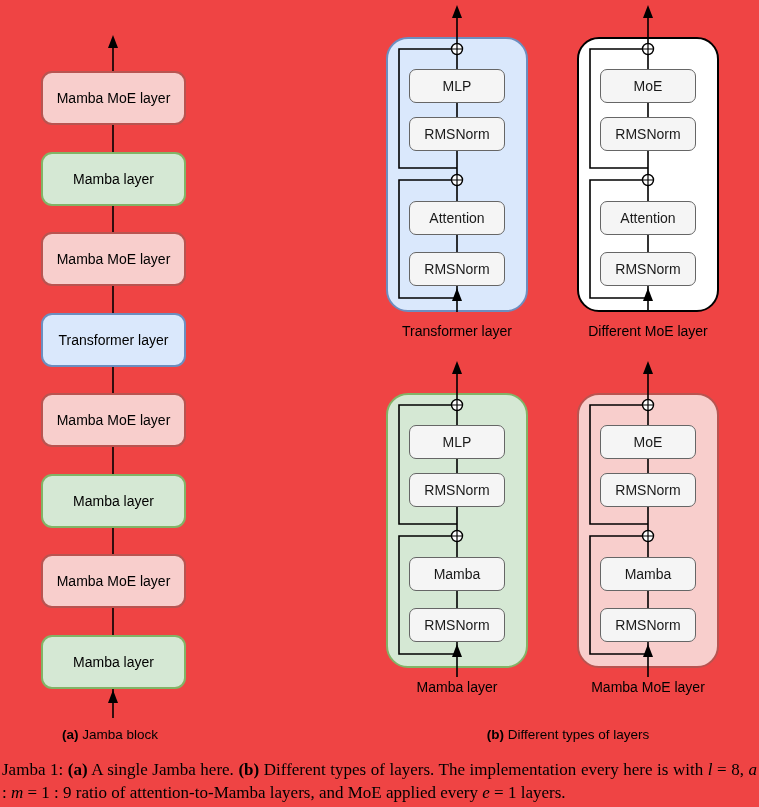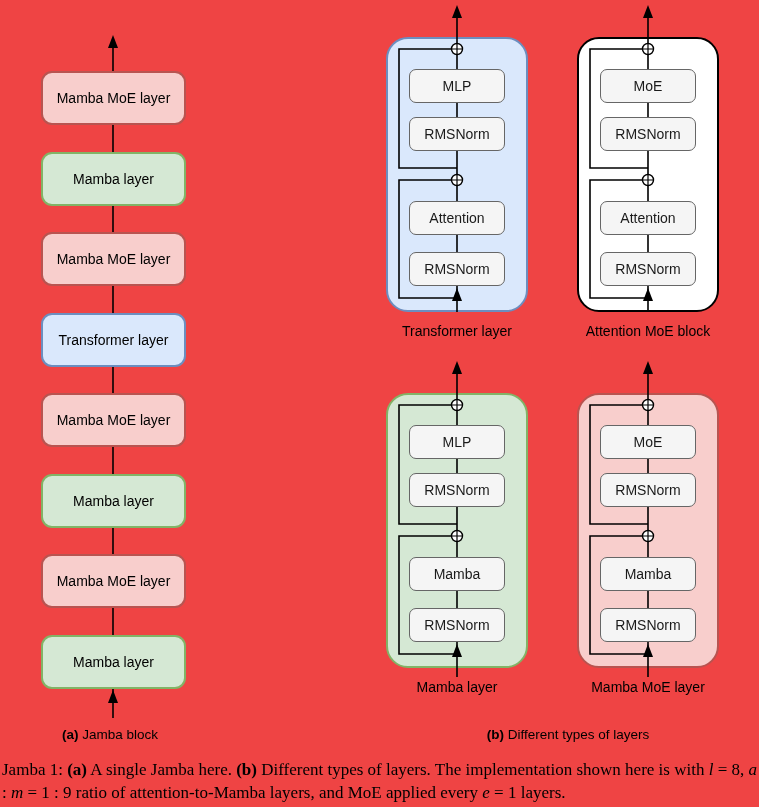--- a/index.html
+++ b/index.html
@@ -121,21 +121,21 @@
     </div>
   <div class="inner-box" style="left: 600px; top: 117px; background-color: rgb(245, 245, 245); border-color: rgb(102, 102, 102);">
       <span>RMSNorm</span>
     </div>
   <div class="inner-box" style="left: 600px; top: 201px; background-color: rgb(245, 245, 245); border-color: rgb(102, 102, 102);">
       <span>Attention</span>
     </div>
   <div class="inner-box" style="left: 600px; top: 252px; background-color: rgb(245, 245, 245); border-color: rgb(102, 102, 102);">
       <span>RMSNorm</span>
     </div>
-  <div class="ltype-label" style="left:553px;top:323px">Attention MoE block</div>
+  <div class="ltype-label" style="left:553px;top:323px">Different MoE layer</div>
 
   <div class="inner-box" style="left: 409px; top: 425px; background-color: rgb(245, 245, 245); border-color: rgb(102, 102, 102);">
       <span>MLP</span>
     </div>
   <div class="inner-box" style="left: 409px; top: 473px; background-color: rgb(245, 245, 245); border-color: rgb(102, 102, 102);">
       <span>RMSNorm</span>
     </div>
   <div class="inner-box" style="left: 409px; top: 557px; background-color: rgb(245, 245, 245); border-color: rgb(102, 102, 102);">
       <span>Mamba</span>
     </div>
@@ -154,15 +154,15 @@
       <span>Mamba</span>
     </div>
   <div class="inner-box" style="left: 600px; top: 608px; background-color: rgb(245, 245, 245); border-color: rgb(102, 102, 102);">
       <span>RMSNorm</span>
     </div>
   <div class="ltype-label" style="left:553px;top:679px">Mamba MoE layer</div>
 
   <div class="subcap" style="left:418px;top:727px;width:300px"><b>(b)</b><span> Different types of layers</span></div>
   <div class="subcap" style="left:15px;top:727px;width:190px"><b>(a)</b><span> Jamba block</span></div>
 
-  <p id="figcap"><span>Jamba 1: </span><b>(a)</b><span> A single Jamba here. </span><b>(b)</b><span> Different types of layers. The implementation shown here is with </span><i>l</i><span> = 8, </span><i>a</i><span> : </span><i>m</i><span> = 1 : 9 ratio of attention-to-Mamba layers, and MoE applied every </span><i>e</i><span> = 1 layers.</span></p>
+  <p id="figcap"><span>Jamba 1: </span><b>(a)</b><span> A single Jamba here. </span><b>(b)</b><span> Different types of layers. The implementation every here is with </span><i>l</i><span> = 8, </span><i>a</i><span> : </span><i>m</i><span> = 1 : 9 ratio of attention-to-Mamba layers, and MoE applied every </span><i>e</i><span> = 1 layers.</span></p>
 
 </div>
 
 </body></html>

